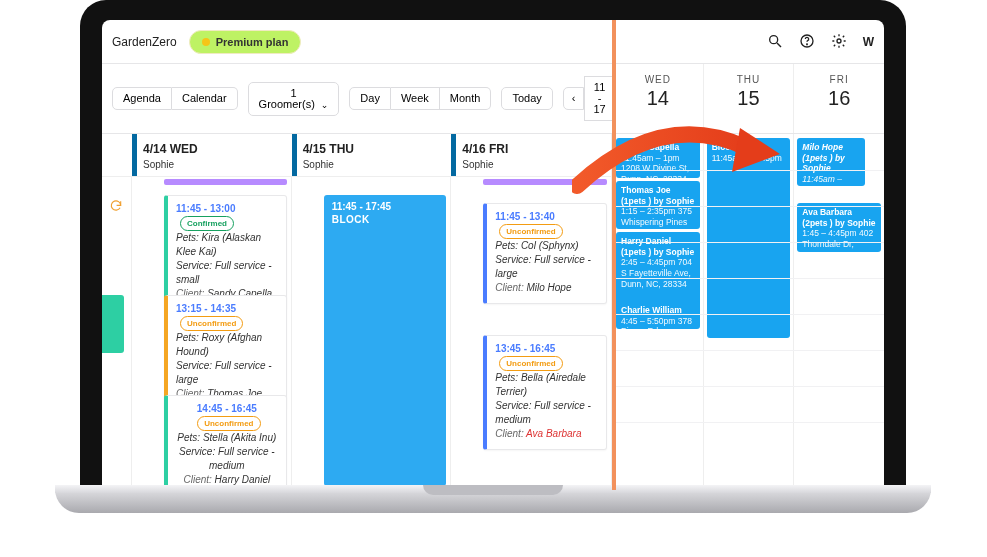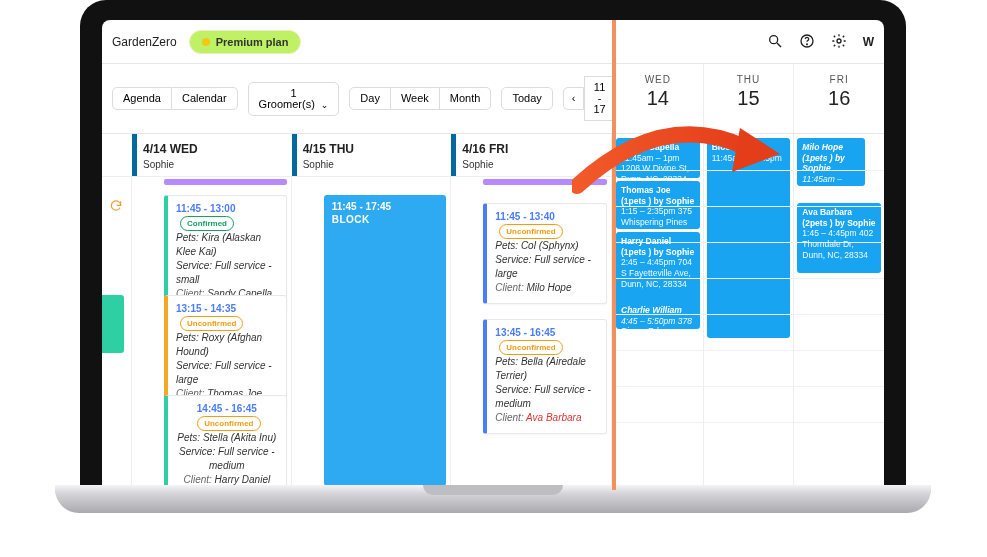--- a/index.html
+++ b/index.html
@@ -314,21 +314,21 @@
           <div class="slotcol">
             <div class="purplebar"></div>
 
             <div class="card" style="top:26px; border-left-color:#4a7cff;">
               <div><span class="tm">11:45 - 13:40</span><span class="badge un">Unconfirmed</span></div>
               <div class="ln">Pets: Col (Sphynx)</div>
               <div class="ln">Service: Full service - large</div>
               <div class="ln"><span class="lbl">Client: </span><span>Milo Hope</span></div>
             </div>
 
-            <div class="card" style="top:142px; border-left-color:#4a7cff;">
+            <div class="card" style="top:158px; border-left-color:#4a7cff;">
               <div><span class="tm">13:45 - 16:45</span><span class="badge un">Unconfirmed</span></div>
               <div class="ln">Pets: Bella (Airedale Terrier)</div>
               <div class="ln">Service: Full service - medium</div>
               <div class="ln"><span class="lbl">Client: </span><span class="red">Ava Barbara</span></div>
             </div>
           </div>
         </div>
       </div>
 
       <div class="right">
@@ -342,39 +342,39 @@
             <div class="revent" style="left:3px; right:3px; top:47px; height:48px;">
               <div class="rt">Thomas Joe (1pets ) by Sophie</div>
               <div class="rsub">1:15 – 2:35pm
 375 Whispering Pines Dr, Spring</div>
             </div>
             <div class="revent" style="left:3px; right:3px; top:98px; height:81px;">
               <div class="rt">Harry Daniel (1pets ) by Sophie</div>
               <div class="rsub">2:45 – 4:45pm
 704 S Fayetteville Ave, Dunn, NC, 28334</div>
             </div>
-            <div class="revent" style="left:3px; right:3px; top:167px; height:28px;font-style:italic;">
+            <div class="revent" style="left:3px; right:3px; top:167px; height:28px;">
               <div class="rt">Charlie William</div>
               <div class="rsub">4:45 – 5:50pm
 378 Pierce Rd,</div>
             </div>
           </div>
           <div class="rcol">
             <div class="revent" style="left:3px; right:3px; top:4px; height:200px;">
               <div class="rt">Block</div>
               <div class="rsub">11:45am – 5:45pm</div>
             </div>
           </div>
           <div class="rcol">
             <div class="revent" style="left:3px; right:19px; top:4px; height:48px;font-style:italic;">
               <div class="rt">Milo Hope (1pets ) by Sophie</div>
               <div class="rsub">11:45am – 1:40pm
 5877 Turnbull Rd, Fayetteville, NC,</div>
             </div>
-            <div class="revent" style="left:3px; right:3px; top:69px; height:70px;">
+            <div class="revent" style="left:3px; right:3px; top:69px; height:49px;">
               <div class="rt">Ava Barbara (2pets ) by Sophie</div>
               <div class="rsub">1:45 – 4:45pm
 402 Thorndale Dr, Dunn, NC, 28334</div>
             </div>
           </div>
         </div>
 
         <div class="rrow" style="top:36px"></div>
         <div class="rrow" style="top:72px"></div>
         <div class="rrow" style="top:108px"></div>

